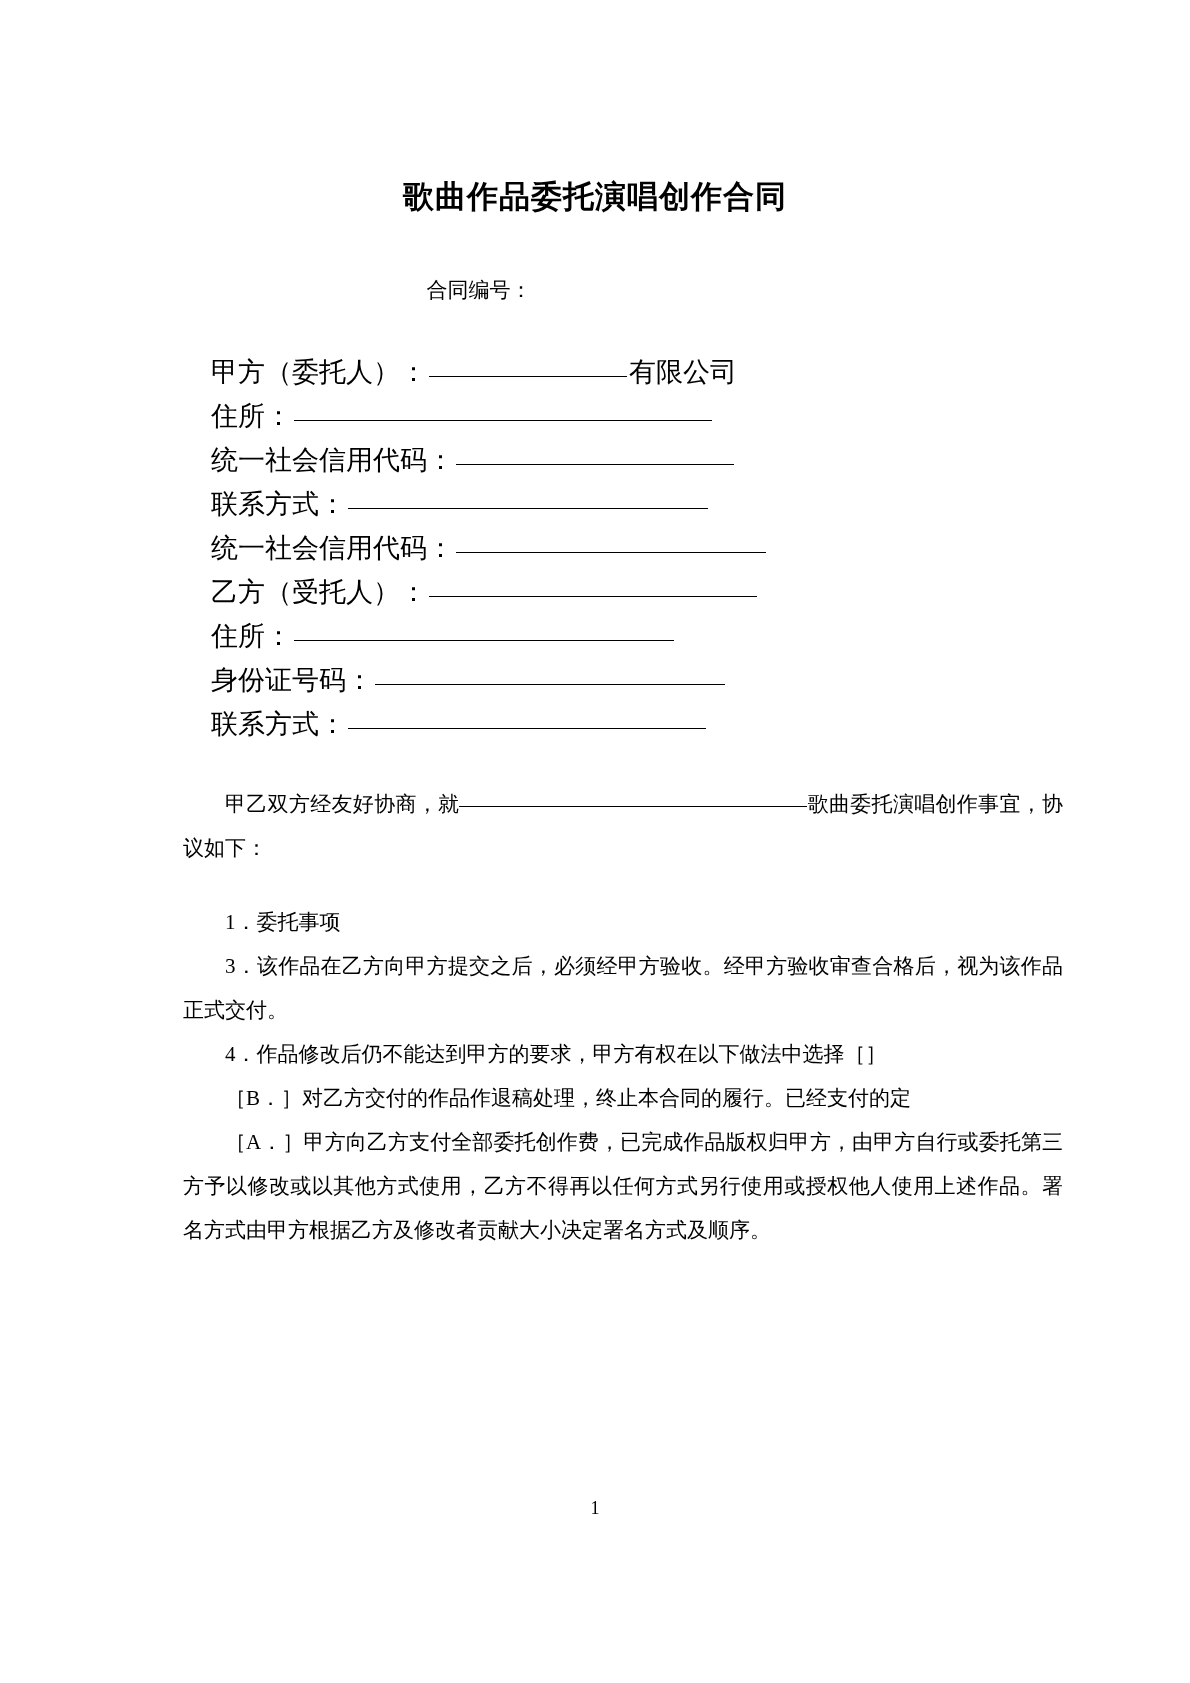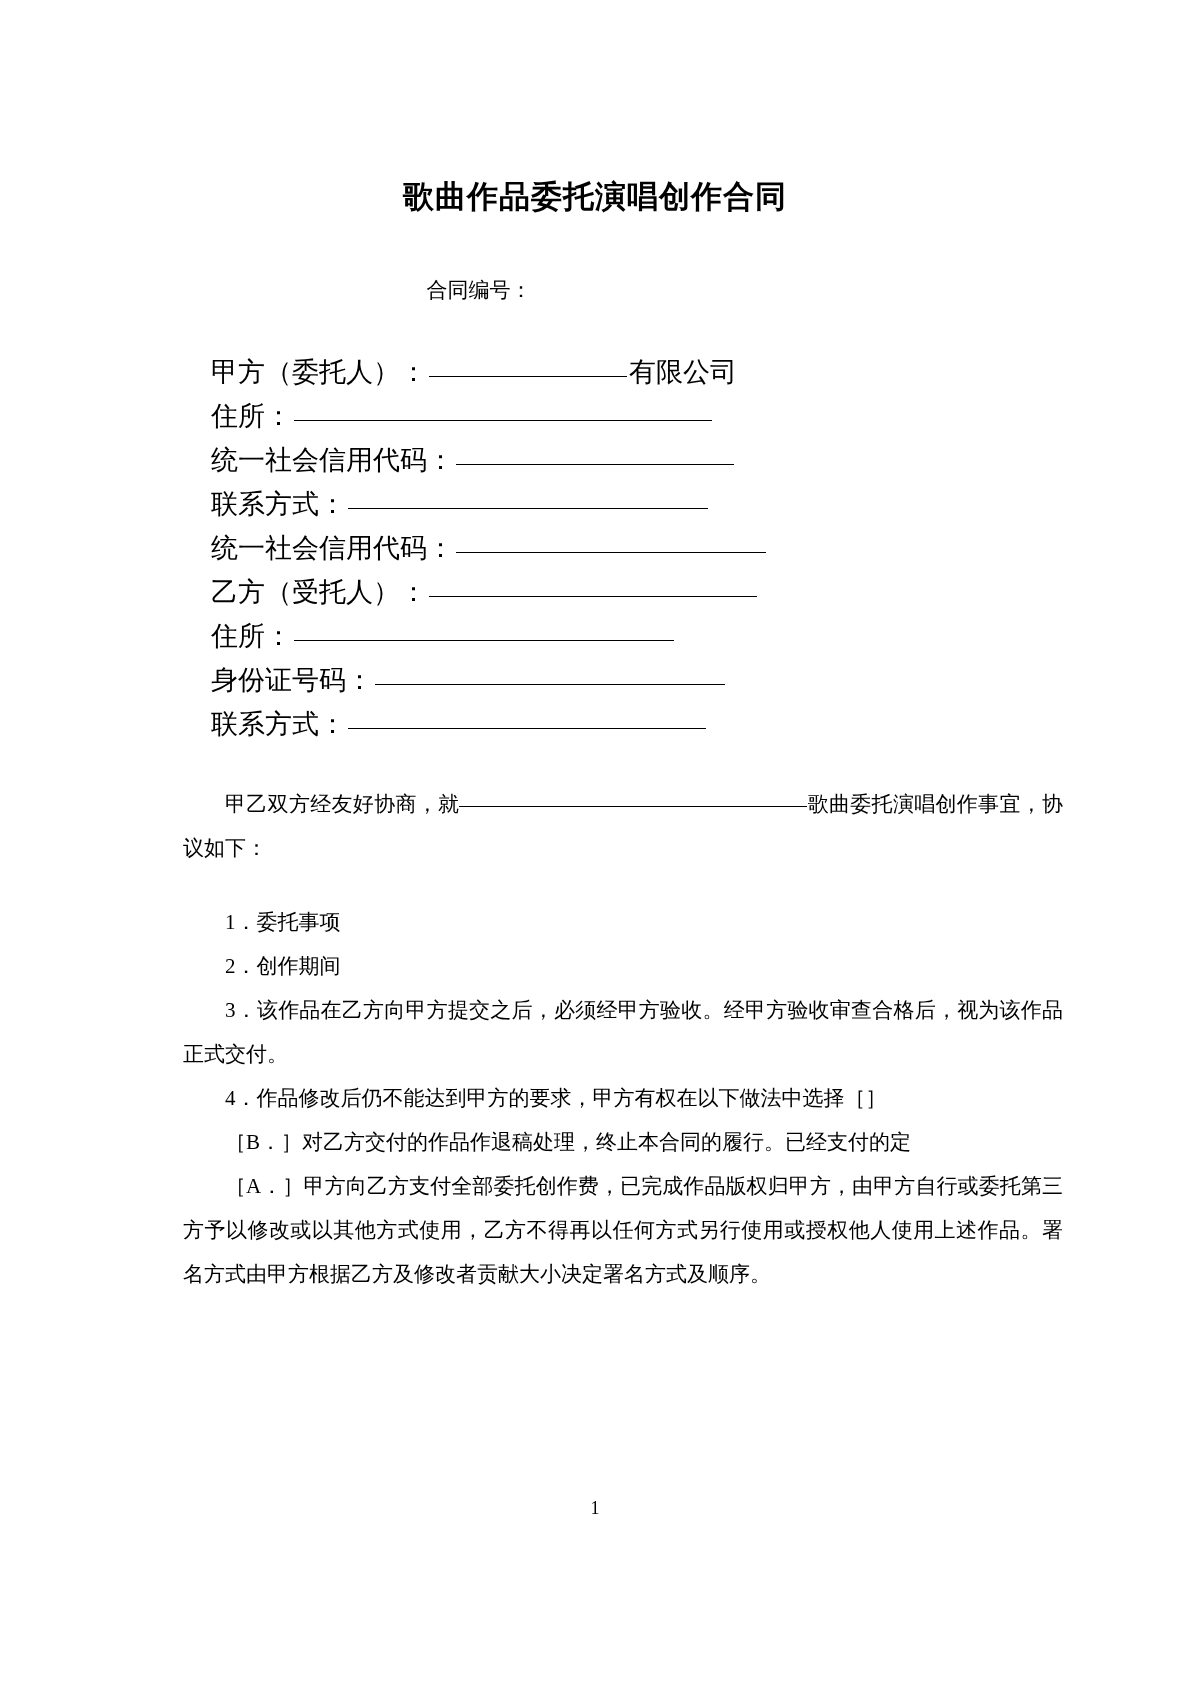--- a/index.html
+++ b/index.html
@@ -168,21 +168,20 @@
       <span class="field-label">联系方式：</span><span class="blank blank-w9"></span>
     </div>
   </div>
 
   <div class="body-text">
 
     <p class="para"><span>甲乙双方经友好协商，就</span><span class="inline-blank"></span><span>歌曲委托演唱创作事宜，协议如下：</span></p>
 
     <p class="para gap">1．委托事项</p>
 
-    <p class="para">2．创作期间</p>
 
     <p class="para">3．该作品在乙方向甲方提交之后，必须经甲方验收。经甲方验收审查合格后，视为该作品正式交付。</p>
 
     <p class="para">4．作品修改后仍不能达到甲方的要求，甲方有权在以下做法中选择［］</p>
 
     <p class="para">［B．］对乙方交付的作品作退稿处理，终止本合同的履行。已经支付的定</p>
 
     <p class="para">［A．］甲方向乙方支付全部委托创作费，已完成作品版权归甲方，由甲方自行或委托第三方予以修改或以其他方式使用，乙方不得再以任何方式另行使用或授权他人使用上述作品。署名方式由甲方根据乙方及修改者贡献大小决定署名方式及顺序。</p>
 
   </div>

